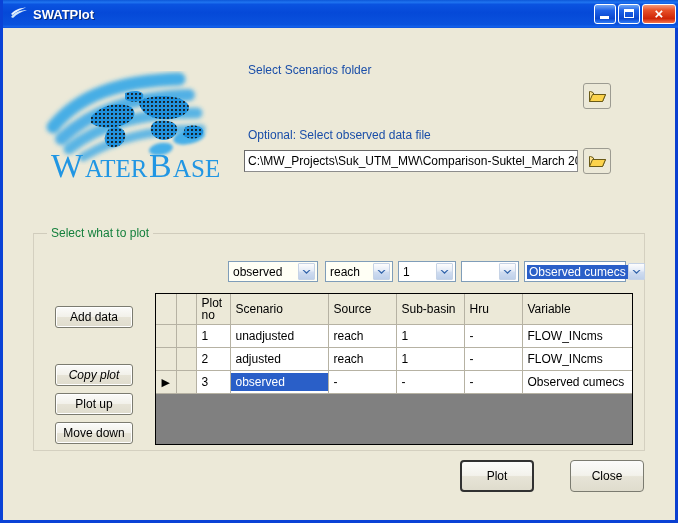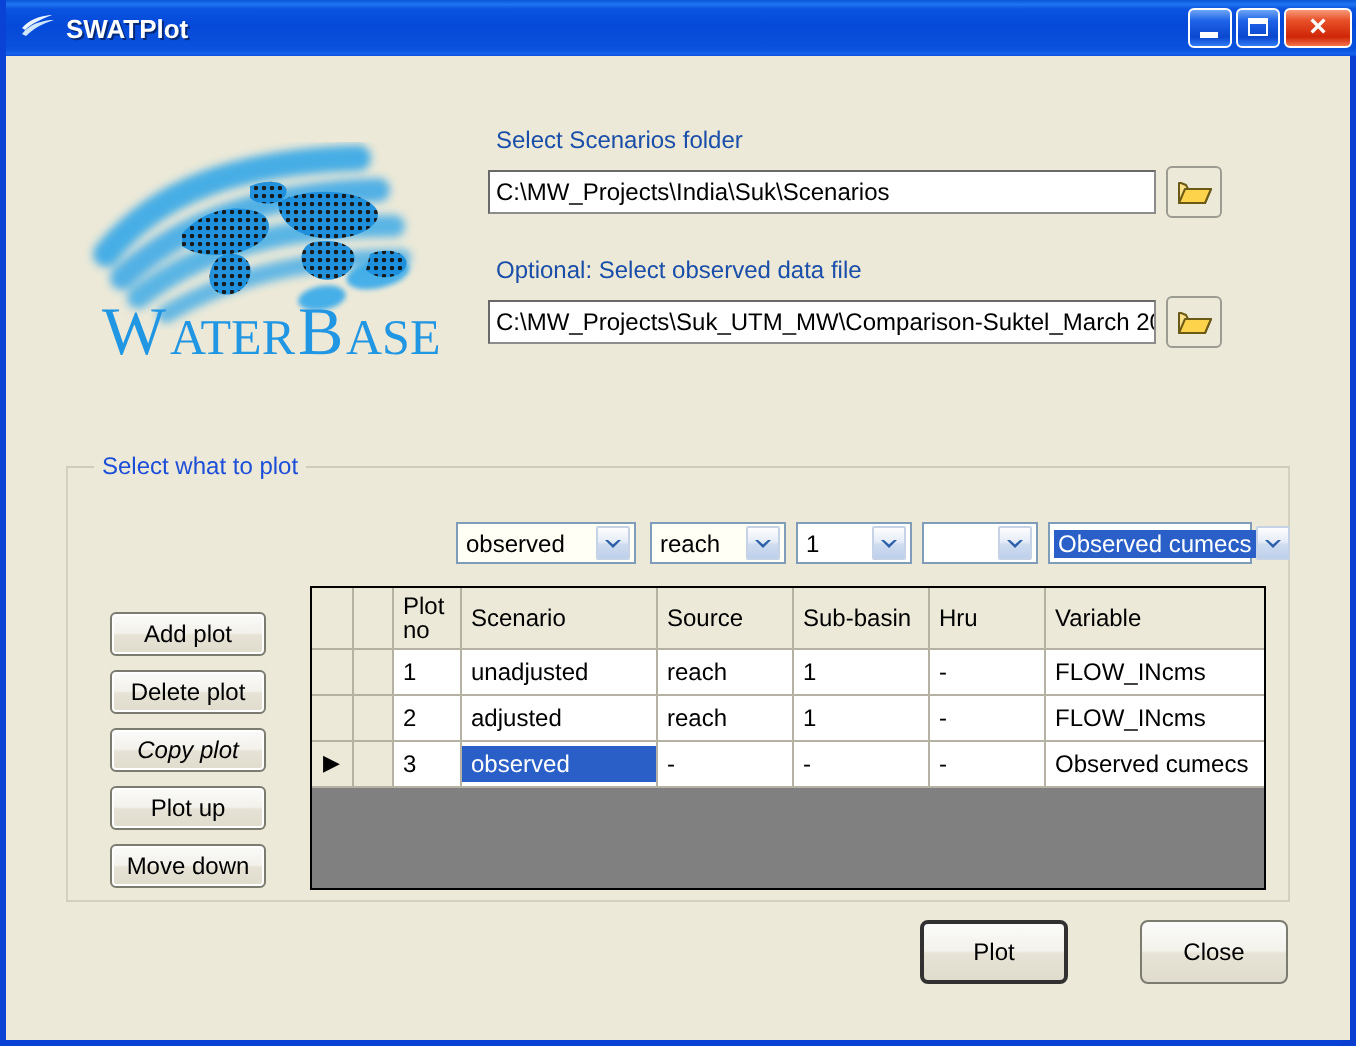--- a/index.html
+++ b/index.html
@@ -79,21 +79,21 @@
 
   
   .groupbox{
     position:absolute;left:30px;top:205px;width:612px;height:218px;
     box-sizing:border-box;
     border:1px solid #d4d0c0;
     border-top-color:#d0ccbc;
   }
   .gb-title{
     position:absolute;left:44px;top:198px;background:#ece9d8;
-    padding:0 4px;color:#1d4ed8;font-size:12px;
+    padding:0 4px;color:#15803d;font-size:12px;
   }
 
   
   .combo{
     position:absolute;box-sizing:border-box;height:21px;
     border:1px solid #7f9db9;
     background:#ffffff;
     display:flex;align-items:center;
     font-size:12px;color:#000;
   }
@@ -213,21 +213,20 @@
         </g>
 
         <text x="12" y="112" font-family="Liberation Serif, serif" font-size="34" fill="#2196e3" font-weight="normal">W</text>
         <text x="46" y="112" font-family="Liberation Serif, serif" font-size="25" fill="#2196e3">ATER</text>
         <text x="110" y="112" font-family="Liberation Serif, serif" font-size="34" fill="#2196e3">B</text>
         <text x="134" y="112" font-family="Liberation Serif, serif" font-size="25" fill="#2196e3">ASE</text>
       </svg>
     </div>
 
     <div class="fieldlabel" style="left:245px;top:35px;text-align:right;">Select Scenarios folder</div>
-    <div class="tbox" style="left:241px;top:57px;width:334px;height:22px;">C:\MW_Projects\India\Suk\Scenarios</div>
     <div class="browsebtn" style="left:580px;top:55px;">
       <span class="folder">
         <svg width="17" height="14" viewBox="0 0 17 14">
           <path d="M0.5 2.5 L0.5 12.5 L13.5 12.5 L16.5 5.5 L5 5.5 L4 3.5 L1.5 2.5 Z" fill="#fbe08a" stroke="#6a5a16" stroke-width="1" stroke-linejoin="round"></path>
           <path d="M0.5 12.5 L3.5 5.5 L16.5 5.5 L13.5 12.5 Z" fill="#fcd34b" stroke="#6a5a16" stroke-width="1" stroke-linejoin="round"></path>
         </svg>
       </span>
     </div>
 
     <div class="fieldlabel" style="left:245px;top:100px;">Optional: Select observed data file</div>
@@ -282,22 +281,21 @@
 
     <div class="combo" style="left:521px;top:233px;width:102px;">
       <span class="cval sel">Observed cumecs</span>
       <span class="carrow" style="margin-left:auto;">
         <svg width="9" height="6" viewBox="0 0 9 6">
             <path d="M0.5 1 L4.5 5 L8.5 1 L7 1 L4.5 3.3 L2 1 Z" fill="#2b5fa8"></path>
           </svg>
       </span>
     </div>
 
-    <div class="btn" style="left:52px;top:278px;width:78px;height:22px;">Add plot</div>
-    <div class="btn" style="left:52px;top:307px;width:78px;height:22px;">Delete plot</div>
+    <div class="btn" style="left:52px;top:278px;width:78px;height:22px;">Add data</div>
     <div class="btn" style="left:52px;top:336px;width:78px;height:22px;font-style:italic;">Copy plot</div>
     <div class="btn" style="left:52px;top:365px;width:78px;height:22px;">Plot up</div>
     <div class="btn" style="left:52px;top:394px;width:78px;height:22px;">Move down</div>
 
     <div class="grid">
       <table>
         <colgroup>
           <col style="width:20px">
             <col style="width:20px">
             <col style="width:34px">

